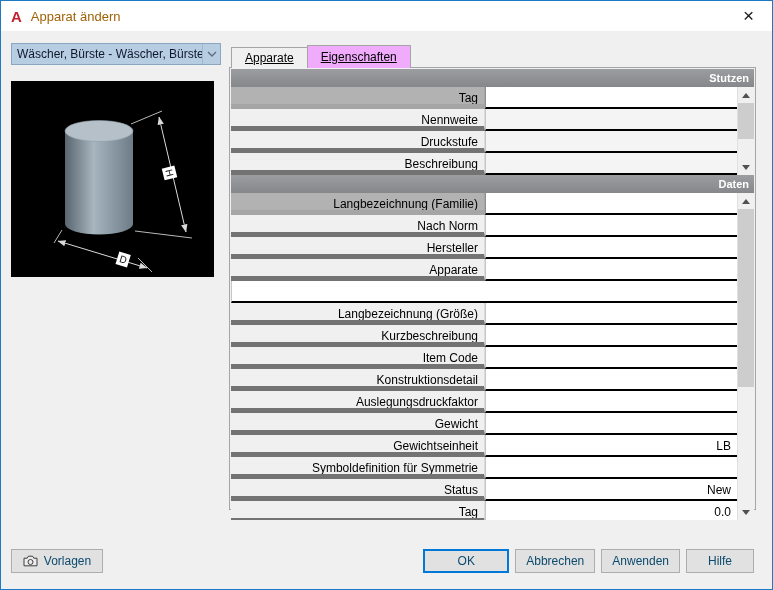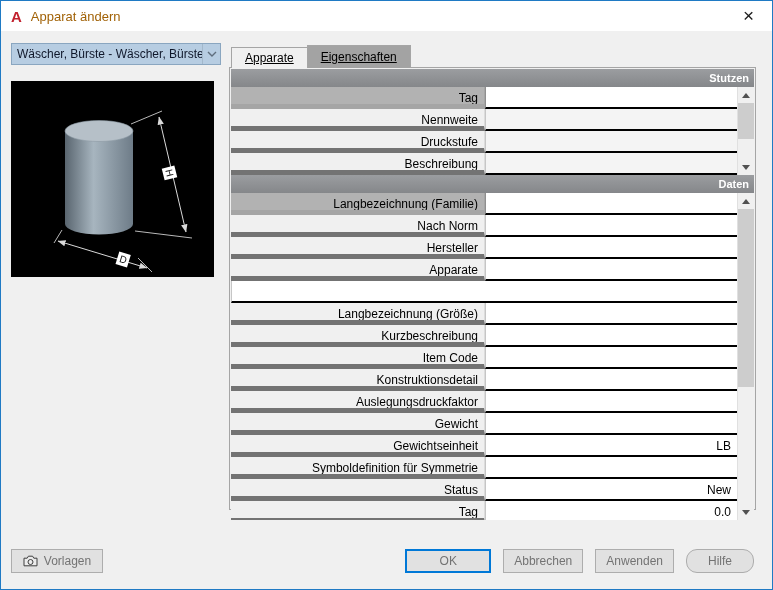--- a/index.html
+++ b/index.html
@@ -18,47 +18,47 @@
   
   .combo { position:absolute; left:10px; top:42px; width:210px; height:22px; background:#b7cde2; border:1px solid #8aa6c0; display:flex; align-items:stretch; }
   .combo-text { flex:1; padding:3px 5px 0; white-space:nowrap; overflow:hidden; color:#0f172a; }
   .combo-arrow { width:18px; display:flex; align-items:center; justify-content:center; border-left:1px solid #a3b8cb; }
   
   .preview { position:absolute; left:10px; top:80px; width:203px; height:196px; background:#000; }
   
   .tabstrip { position:absolute; left:230px; top:45px; height:22px; display:flex; z-index:2; }
   .tab { padding:0 13px; height:21px; margin-top:1px; background:#f0f0f0; border:1px solid #a5a5a5; border-bottom:none; display:flex; align-items:center;text-decoration:underline; }
   .tab + .tab { margin-left:-1px; }
-  .tab.active { background:#a3a3a3; height:23px; margin-top:-1px; position:relative; z-index:3; }
+  .tab.active { background:#f0abfc; height:23px; margin-top:-1px; position:relative; z-index:3; }
   
   .panel { position:absolute; left:228px; top:66px; width:527px; height:443px; border:1px solid #a5a5a5; background:#f0f0f0; padding:1px;text-align:right; }
   .sect-header { height:18px; background:linear-gradient(#9b9da0,#85878a); color:#fff; font-weight:bold; font-size:11px; padding:3px 5px 0; }
   .rows-wrap { position:relative; overflow:hidden; background:#fdfdfd; }
   .rows { position:absolute; left:0; top:0; right:17px; }
   .prow { display:flex; height:22px; }
   .plabel { width:254px; background:#f0f0f0; border-bottom:5px solid #737373; border-right:1px solid #dcdcdc; padding:4px 6px 0; overflow:hidden; white-space:nowrap; color:#000000; }
   .prow.selected .plabel { background:#b2b2b2; border-bottom-color:#a5a5a5; border-right-color:#a5a5a5; }
   .pvalue { flex:1; background:#fff; border-bottom:2px solid #000000; border-left:1px solid #c6c6c6; padding:4px 6px 0; overflow:hidden; white-space:nowrap; }
   .prow.muted .pvalue { background:#f4f4f4; }
   .prow.selected .pvalue { border-left-color:#8f8f8f; }
   
   .vscroll { position:absolute; right:0; top:0; width:17px; height:100%; background:#f0f0f0; border-left:1px solid #e0e0e0; }
   .sb-btn { position:absolute; left:0; width:16px; height:16px; display:flex; align-items:center; justify-content:center; background:#f0f0f0; }
   .sb-btn.top { top:0; } .sb-btn.bottom { bottom:0; }
   .arr-up { width:0; height:0; border-left:4px solid transparent; border-right:4px solid transparent; border-bottom:5px solid #515151; }
   .arr-down { width:0; height:0; border-left:4px solid transparent; border-right:4px solid transparent; border-top:5px solid #515151; }
   .sb-thumb { position:absolute; left:0; width:16px; background:#cdcdcd; }
   
-  .btn { height:24px; background:#e1e1e1; border:1px solid #adadad; font-family:inherit; font-size:12px; color:#737373; padding:0 10px; display:flex; align-items:center; justify-content:center; }
+  .btn { height:24px; background:#e1e1e1; border:1px solid #adadad; font-family:inherit; font-size:12px; color:#0c4a6e; padding:0 10px; display:flex; align-items:center; justify-content:center; }
   .vorlagen { position:absolute; left:10px; top:548px; width:92px; gap:6px; }
-  .footer-buttons { position:absolute; top:548px; right:18px; display:flex; gap:12px;justify-content:flex-end; }
+  .footer-buttons { position:absolute; top:548px; right:18px; display:flex; gap:6px;justify-content:flex-end; }
   .btn-ok { min-width:86px; border-color:#0078d7; box-shadow:inset 0 0 0 1px #0078d7; }
   .btn-abbrechen { min-width:78px; }
   .btn-anwenden { min-width:78px; }
-  .btn-hilfe { min-width:68px;border-radius:11px; }
+  .btn-hilfe { min-width:68px; }
 </style>
 </head>
 <body>
 
 <div class="dialog">
 
   <div class="titlebar">
     <span class="applogo">A</span>
     <span class="wtitle">Apparat ändern</span>
     <div class="closebtn">

